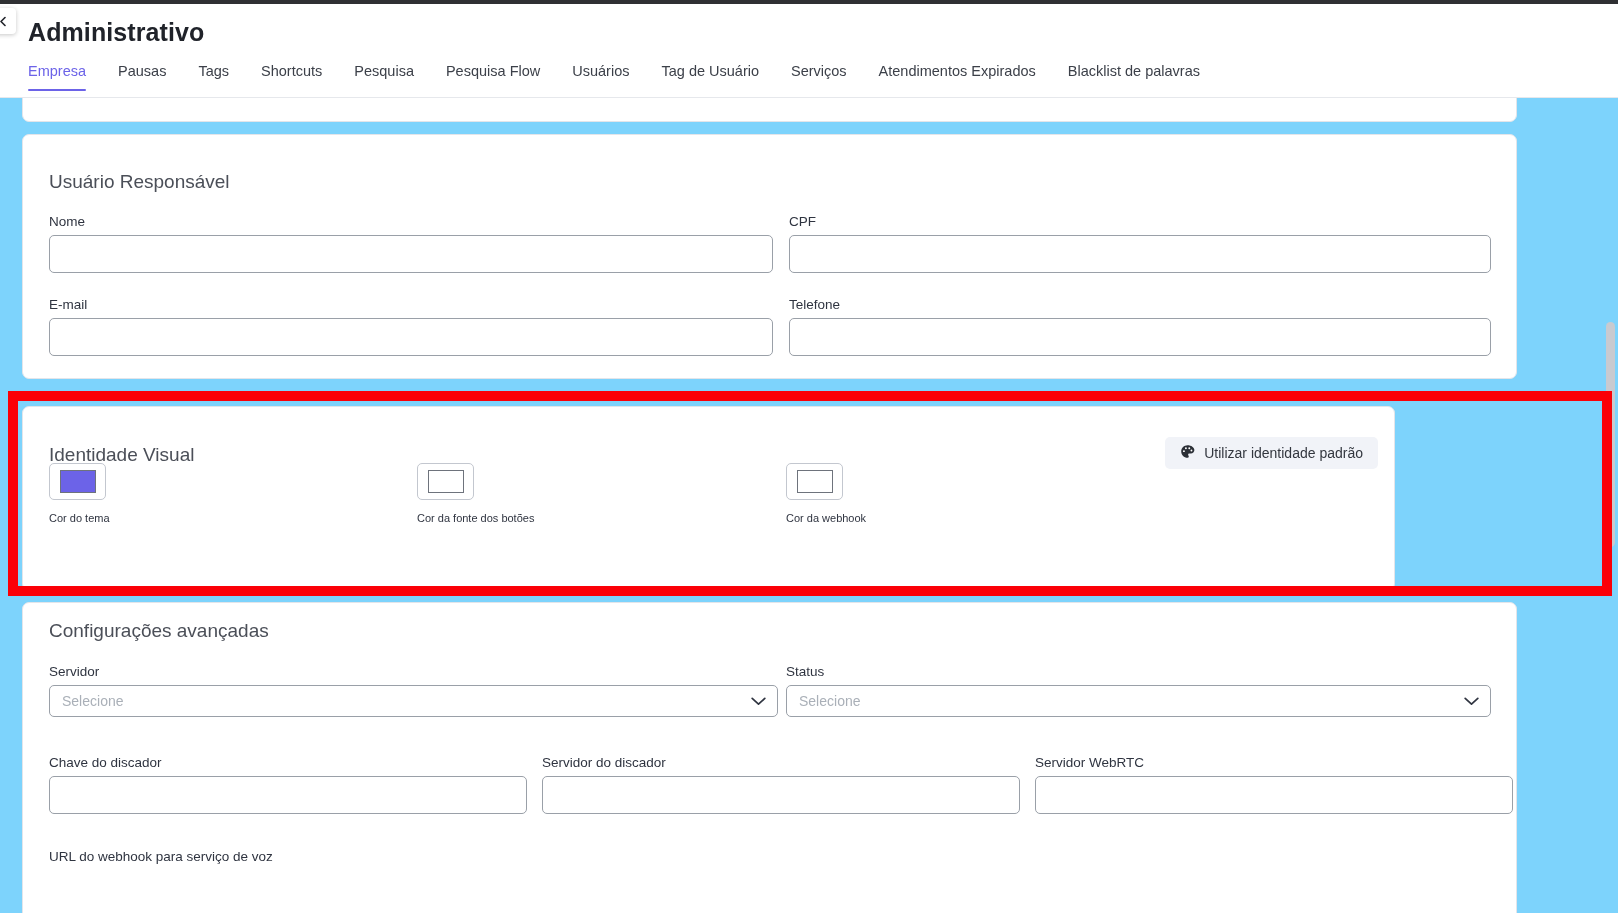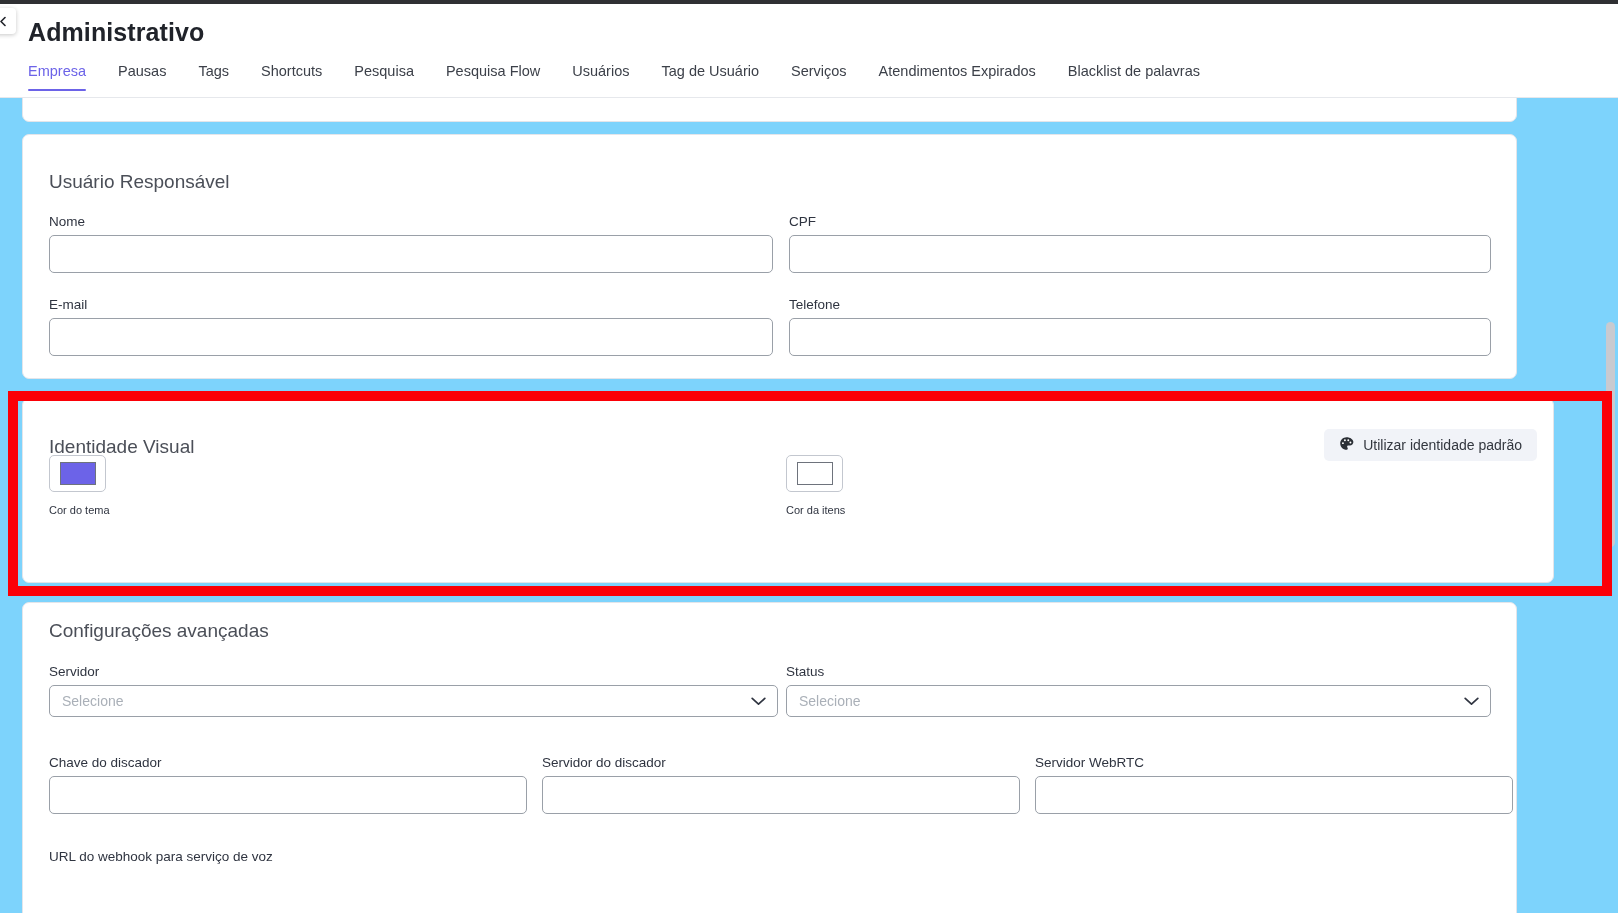--- a/index.html
+++ b/index.html
@@ -107,22 +107,22 @@
     left: 22px; top: -38px;
     width: 1495px; height: 62px;
   }
 
   .card-user {
     left: 22px; top: 36px;
     width: 1495px; height: 245px;
   }
 
   .card-visual {
-    left: 22px; top: 300px;
-    width: 1532px; height: 185px;
+    left: 22px; top: 308px;
+    width: 1373px; height: 185px;
   }
 
   .card-adv {
     left: 22px; top: 504px;
     width: 1495px; height: 340px;
   }
 
   .section-title {
     position: absolute;
     font-size: 19px;
@@ -314,26 +314,32 @@
         <span>Utilizar identidade padrão</span>
       </button>
 
       <div class="swatch-group" style="left:26px; top:56px;">
         <div class="swatch-box">
           <div class="swatch-inner" id="sw0" style="background: rgb(108, 99, 232);"></div>
         </div>
         <div class="swatch-caption">Cor do tema</div>
       </div>
 
+      <div class="swatch-group" style="left:394px; top:56px;">
+        <div class="swatch-box">
+          <div class="swatch-inner" id="sw1" style="background: rgb(255, 255, 255);"></div>
+        </div>
+        <div class="swatch-caption">Cor da fonte dos botões</div>
+      </div>
 
       <div class="swatch-group" style="left:763px; top:56px;">
         <div class="swatch-box">
           <div class="swatch-inner" id="sw2" style="background: rgb(255, 255, 255);"></div>
         </div>
-        <div class="swatch-caption">Cor da itens</div>
+        <div class="swatch-caption">Cor da webhook</div>
       </div>
 
     </div>
 
     <div class="card card-adv">
       <div class="section-title" style="left:26px; top:17px;">Configurações avançadas</div>
 
       <div class="field-label" style="left:26px; top:61px;">Servidor</div>
       <div class="select-wrap" style="left:26px; top:82px; width:729px;">
         <div class="select-box">

